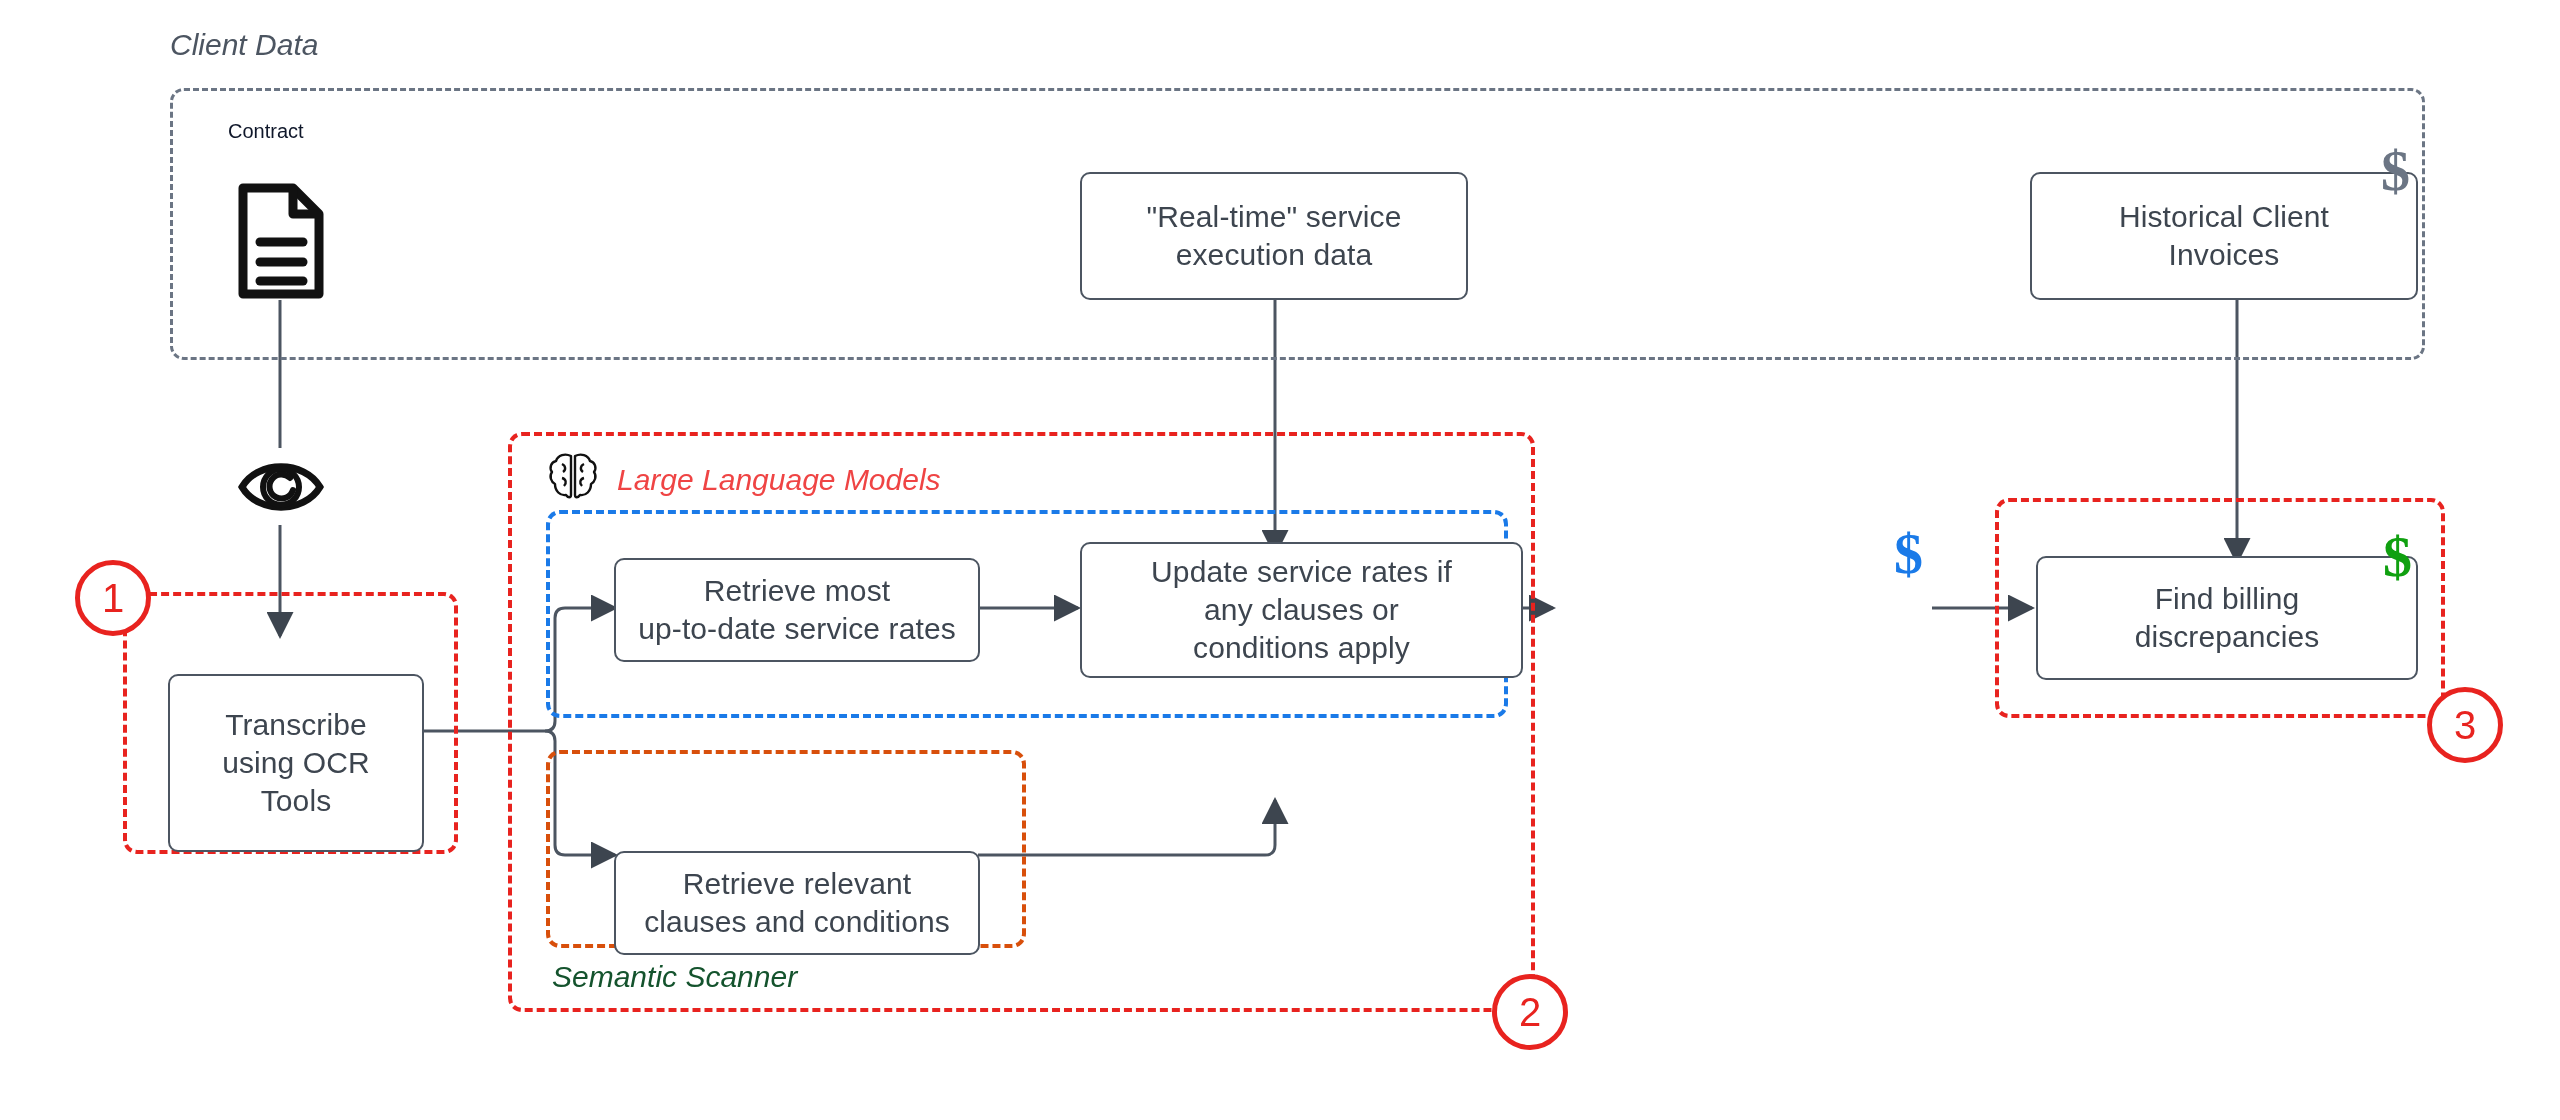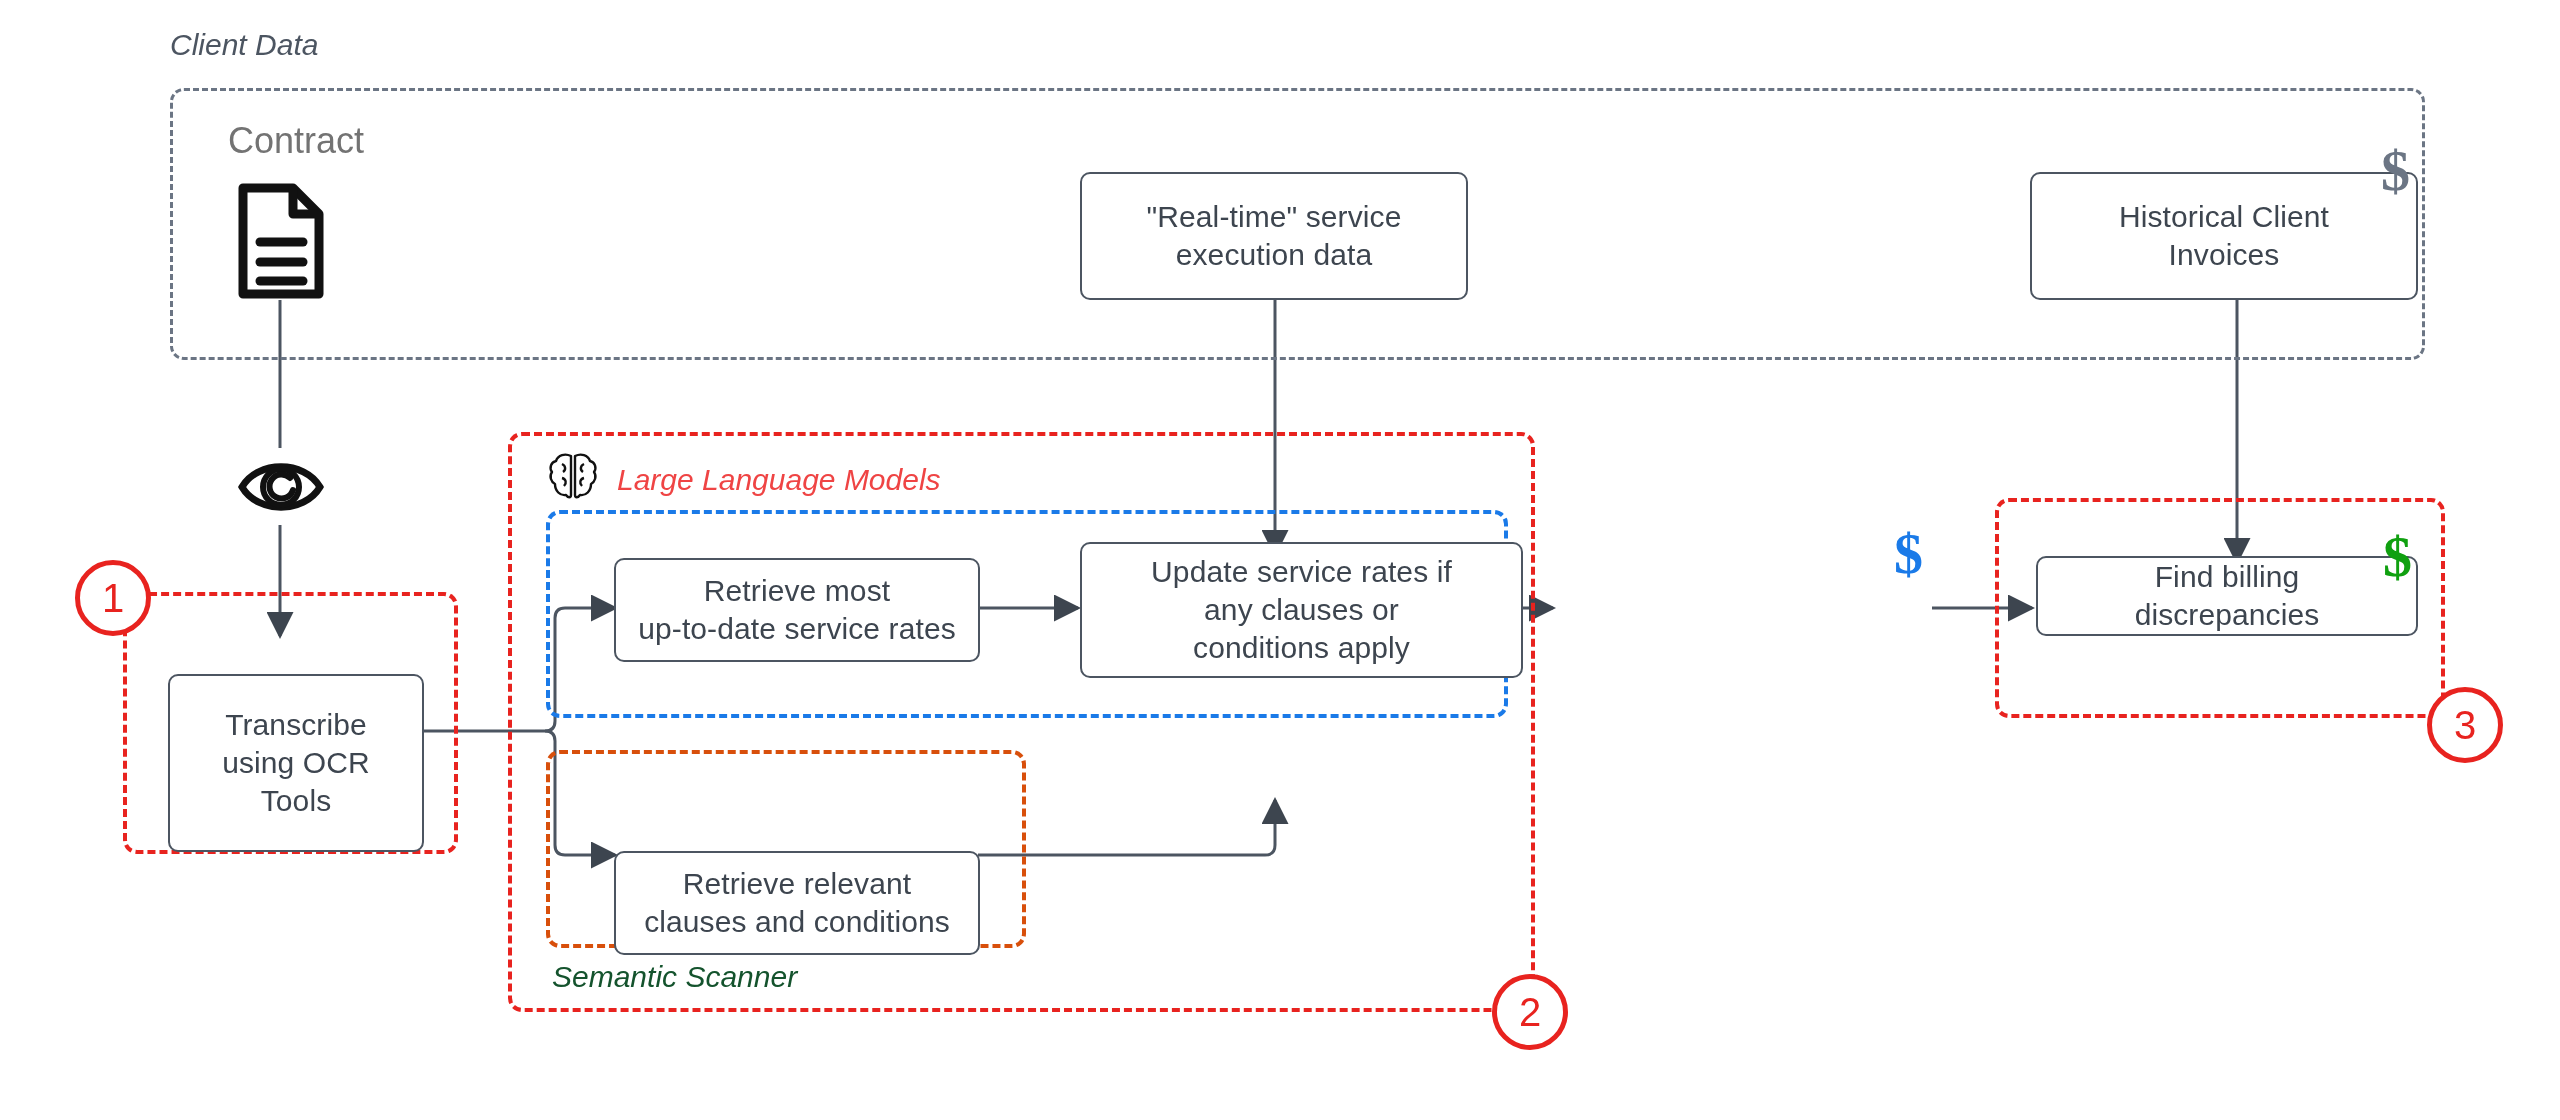--- a/index.html
+++ b/index.html
@@ -57,22 +57,22 @@
     font-size:30px;
     white-space:nowrap;
   }
   .label-client{color:#4c5561;}
   .label-llm{color:#ef4444;text-align:center;}
   .label-scanner{color:#14532d;}
 
   
   .caption{
     position:absolute;
-    font-size:36px;
-    color:#737373;
+    font-size:20px;
+    color:#0f172a;
     white-space:nowrap;
   }
 
   
   .badge{
     position:absolute;
     box-sizing:border-box;
     width:76px;height:76px;
     border:5px solid #e8231f;
     border-radius:50%;
@@ -211,18 +211,18 @@
 
   <div class="node" style="left:614px;top:804px;width:366px;height:104px;margin-top:47px;">
     <span>Retrieve relevant<br>clauses and conditions</span>
   </div>
 
   <div class="dollar" style="left:1894px;top:525px;color:#1a7ae8;">$</div>
 
   <div class="frame red" style="left:1995px;top:498px;width:450px;height:220px;"></div>
   <div class="badge" style="left:2427px;top:687px;">3</div>
 
-  <div class="node" style="left:2036px;top:556px;width:382px;height:80px;">
+  <div class="node" style="left:2036px;top:556px;width:382px;height:124px;">
     <span>Find billing<br>discrepancies</span>
   </div>
   <div class="dollar" style="left:2383px;top:528px;color:#10a010;">$</div>
 
 </div>
 
 </body></html>

